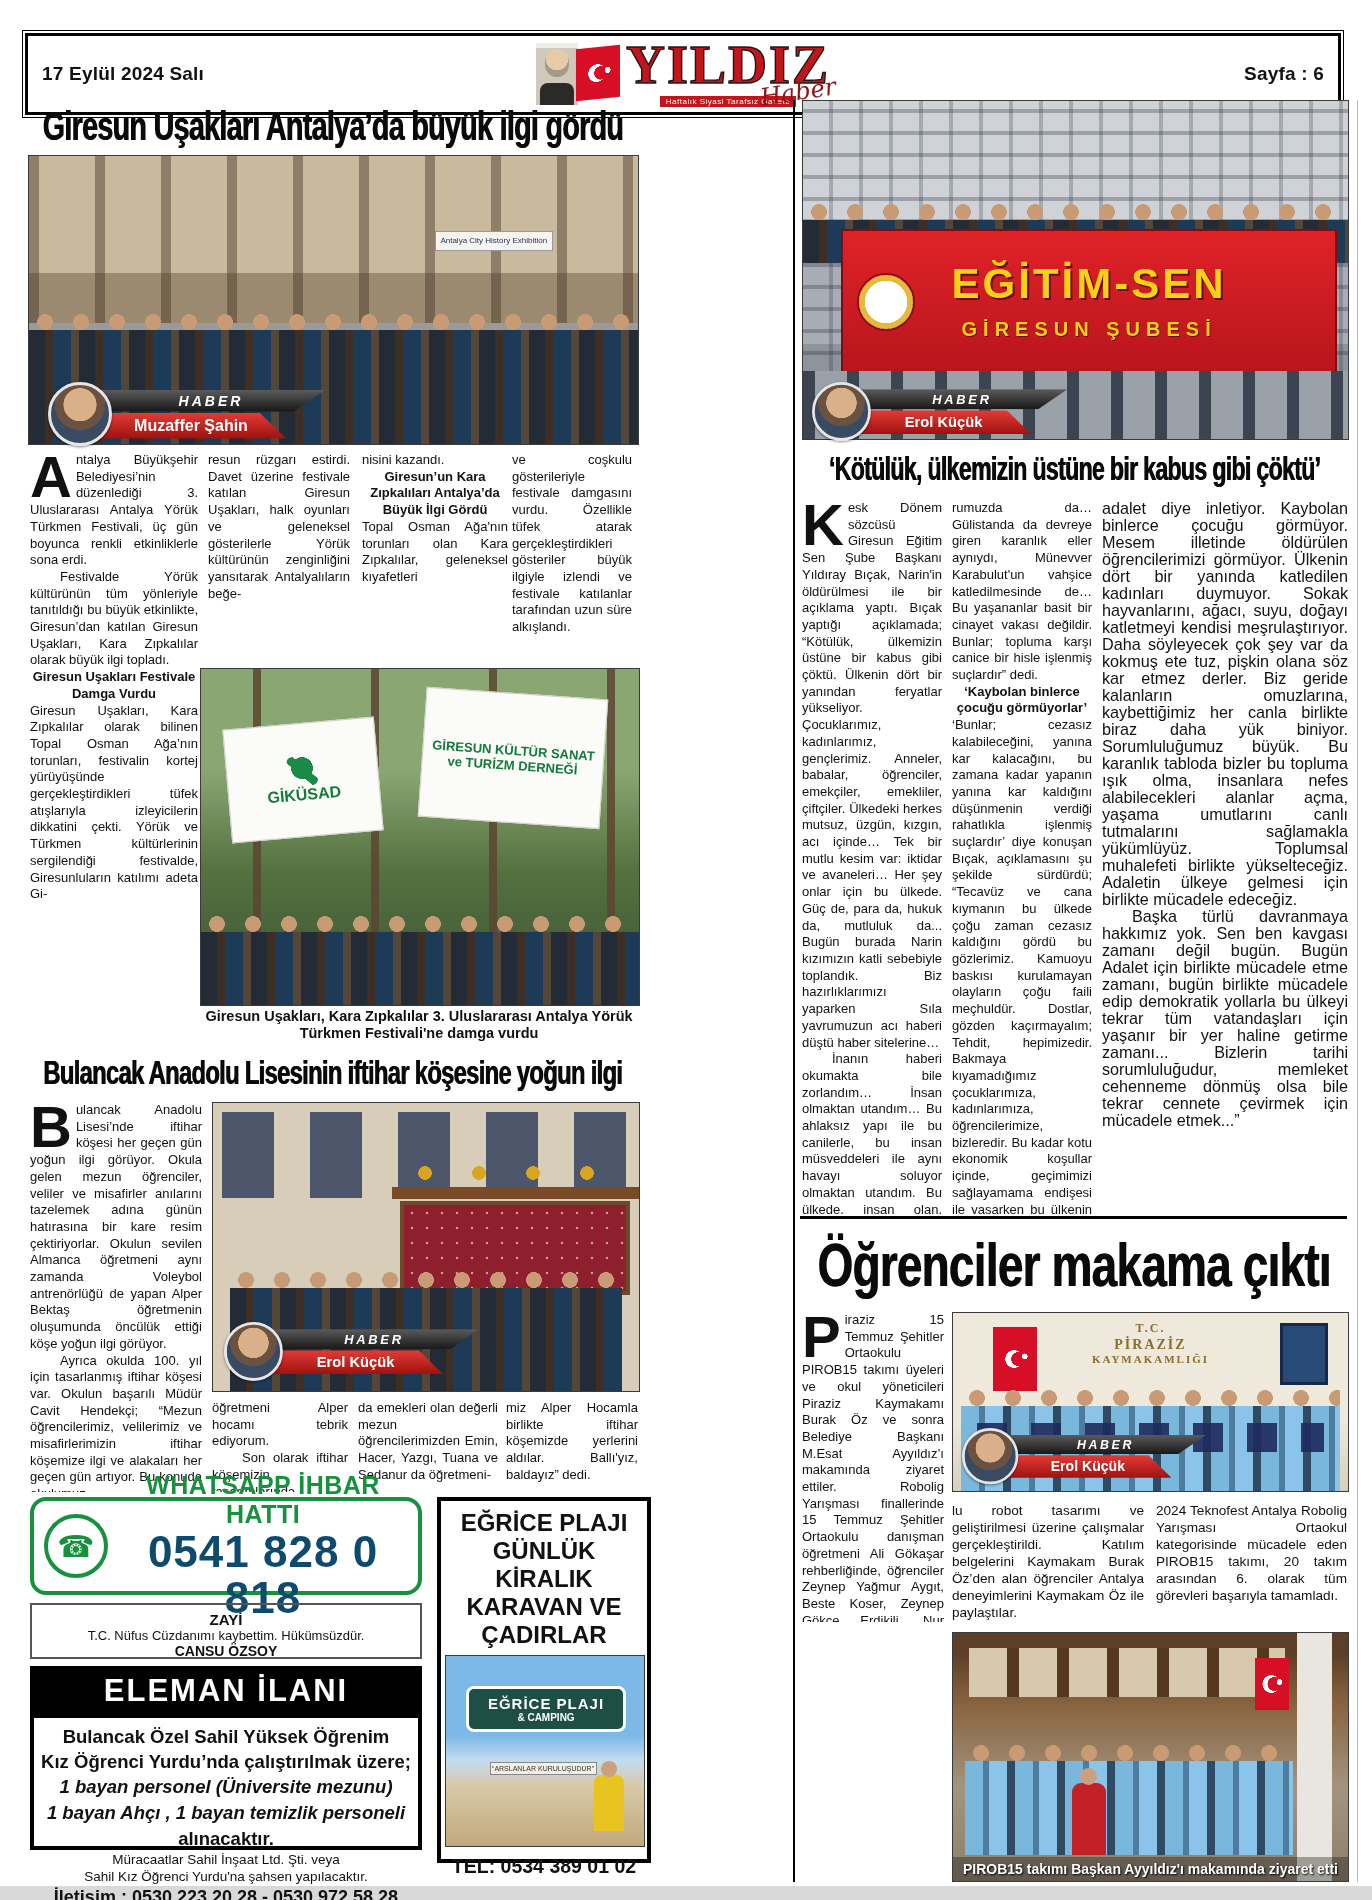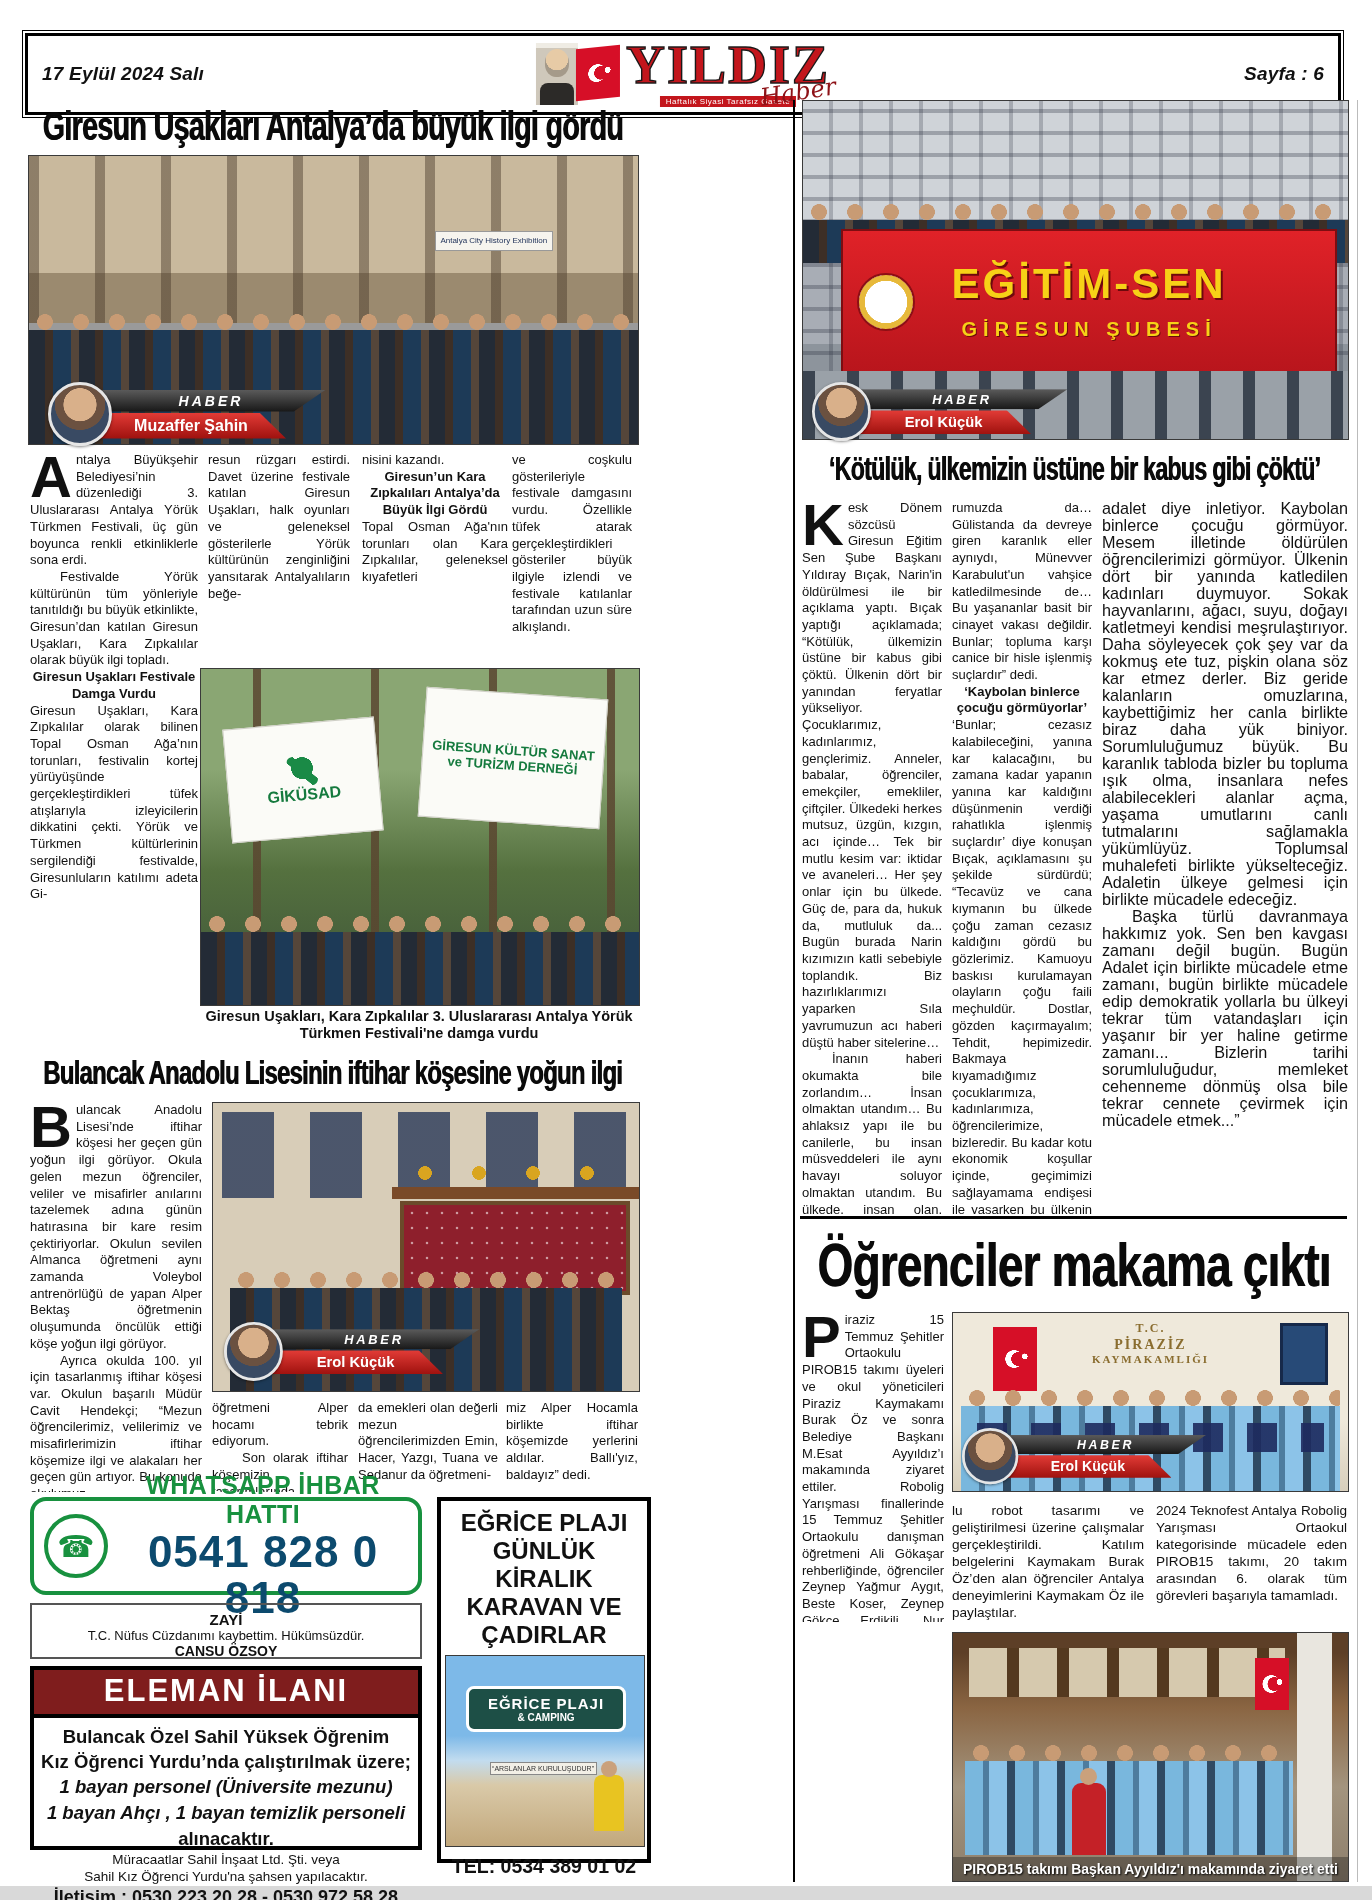--- a/index.html
+++ b/index.html
@@ -3,21 +3,21 @@
 <meta charset="utf-8">
 <style>
   html,body{margin:0;padding:0;background:#e9e9e9;}
   .page{position:relative;width:1372px;height:1900px;background:#fff;margin:0 auto;
         font-family:"Liberation Sans",sans-serif;color:#111;overflow:hidden;}
 
   
   .masthead-box{position:absolute;left:25px;top:33px;width:1316px;height:82px;
     border:3px solid #000;outline:1px solid #000;outline-offset:2px;background:#fff;
     display:flex;align-items:center;justify-content:space-between;padding:0 14px;box-sizing:border-box;}
-  .m-date,.m-page{font-weight:bold;font-size:19px;letter-spacing:.2px;font-style:italic;}
+  .m-date,.m-page{font-weight:bold;font-size:19px;letter-spacing:.2px;}
   .m-center{position:absolute;left:50%;top:50%;transform:translate(-50%,-50%);display:flex;align-items:center;gap:6px;}
   .ata-flag{position:relative;width:84px;height:66px;}
   .ata{position:absolute;left:0;top:2px;width:42px;height:62px;
     background:linear-gradient(180deg,#efece4 0 8%,#cfc8bb 8% 100%);}
   .ata::before{content:"";position:absolute;left:9px;top:6px;width:24px;height:28px;border-radius:50% 50% 45% 45%;
     background:radial-gradient(circle at 50% 36%,#e7cba6 0 52%,#a59a8a 53% 100%);}
   .ata::after{content:"";position:absolute;left:4px;bottom:0;width:34px;height:22px;background:#2c2a28;border-radius:8px 8px 0 0;}
   .mast-flag{position:absolute;right:0;top:6px;width:44px;height:52px;transform:skewY(-6deg);}
   .trflag{background-color:#d60f27;
     background-image:radial-gradient(circle 3px at 72% 46%,#fff 95%,transparent),
@@ -136,21 +136,21 @@
   .wa-txt{flex:1;text-align:center;}
   .wa-title{color:#18913f;font-weight:bold;font-size:25px;letter-spacing:.5px;}
   .wa-phone{color:#0c4a6e;font-weight:bold;font-size:44px;letter-spacing:1px;line-height:46px;}
 
   .zayi{position:absolute;border:2px solid #555;text-align:center;padding:6px 4px;box-sizing:border-box;}
   .zayi .t{font-weight:bold;font-size:15px;}
   .zayi .b{font-size:13px;}
   .zayi .n{font-weight:bold;font-size:14px;}
 
   .eleman{position:absolute;border:4px solid #000;box-sizing:border-box;text-align:center;}
-  .eleman .hd{background:#7f1d1d;color:#fff;font-weight:bold;font-size:31px;letter-spacing:2px;padding:3px 0 5px;}
+  .eleman .hd{background:#000000;color:#fff;font-weight:bold;font-size:31px;letter-spacing:2px;padding:3px 0 5px;}
   .eleman .bd{padding:6px 6px 4px;border-top:4px solid #000;}
   .eleman .b1{font-weight:bold;font-size:18.5px;line-height:25px;}
   .eleman .b2{font-weight:bold;font-style:italic;font-size:18.5px;line-height:26px;}
   .eleman .b3{font-size:13.5px;line-height:17px;}
   .eleman .b4{font-weight:bold;font-size:18px;line-height:24px;}
 
   .egrice{position:absolute;border:4px solid #000;box-sizing:border-box;text-align:center;background:#fff;}
   .egrice .t{font-weight:bold;font-size:24px;line-height:28px;letter-spacing:0;}
   .egrice .tel{font-weight:bold;font-size:19.5px;padding:6px 0 2px;}
 

